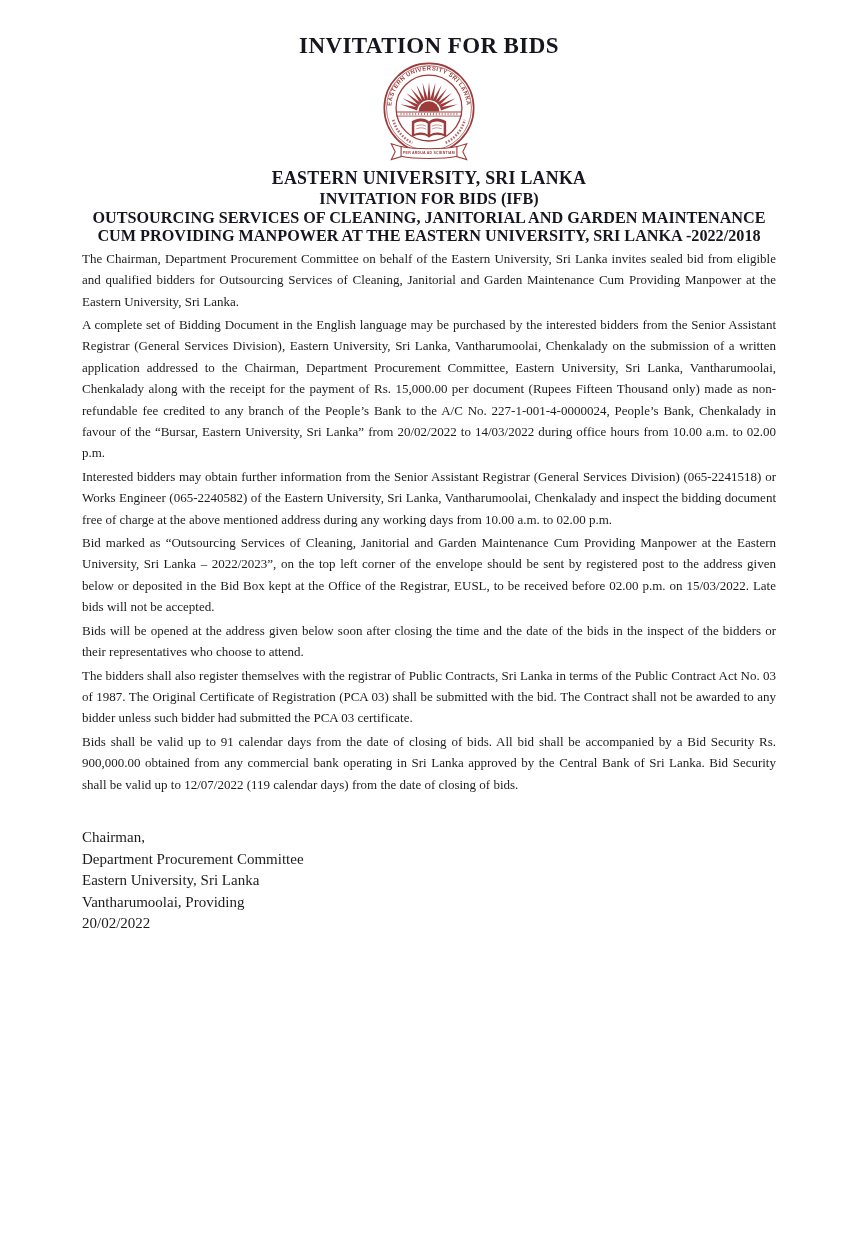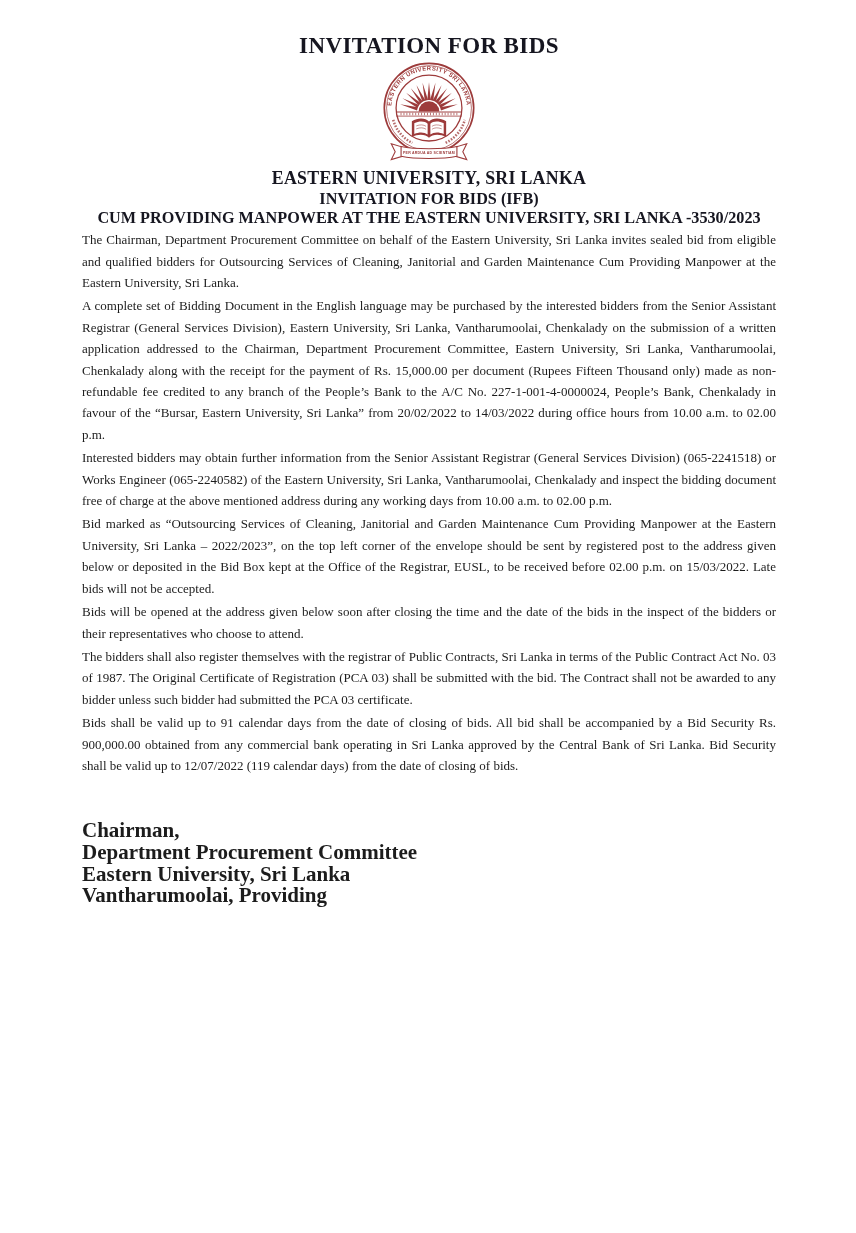--- a/index.html
+++ b/index.html
@@ -50,24 +50,23 @@
     margin-top: 1px;
     color: #161620;
   }
   .body-text p {
     font-size: 13px;
     line-height: 21.4px;
     text-align: justify;
     margin: 2px 0;
   }
   .signature-block {
-    margin-top: 44px;
-    font-size: 21px;
+    margin-top: 32px;
+    font-size: 15px;
     line-height: 21.6px;
-    font-weight: bold;
   }
   .bold { font-weight: bold; }
   .seal-svg text { font-family: "Liberation Sans", sans-serif; }
 </style>
 </head>
 <body>
 
 <div class="page">
 
   <h1 class="doc-title">INVITATION FOR BIDS</h1>
@@ -127,33 +126,35 @@
         <path d="M21.5,87.2 C35,90.2 65,90.2 78.5,87.2 L78.5,97.2 C65,100.2 35,100.2 21.5,97.2 Z" fill="#ffffff" stroke="#9d3b3b" stroke-width="1.1"></path>
         <text x="50" y="95.3" font-size="4.3" font-weight="bold" text-anchor="middle" fill="#9d3b3b" letter-spacing="0.25" textLength="53" lengthAdjust="spacingAndGlyphs">PER ARDUA AD SCIENTIAM</text>
       </g>
     </svg>
   </div>
 
   <div class="university-name">EASTERN UNIVERSITY, SRI LANKA</div>
 
   <div class="subject-block">
     <div>INVITATION FOR BIDS (IFB)</div>
-    <div>CUM PROVIDING MANPOWER AT THE EASTERN UNIVERSITY, SRI LANKA -3530/2023</div>
+    <div>OUTSOURCING SERVICES OF CLEANING, JANITORIAL AND GARDEN MAINTENANCE</div>
+    <div>CUM PROVIDING MANPOWER AT THE EASTERN UNIVERSITY, SRI LANKA -2022/2018</div>
   </div>
 
   <div class="body-text">
     <p>The Chairman, Department Procurement Committee on behalf of the Eastern University, Sri Lanka invites sealed bid from eligible and qualified bidders for Outsourcing Services of Cleaning, Janitorial and Garden Maintenance Cum Providing Manpower at the Eastern University, Sri Lanka.</p>
     <p>A complete set of Bidding Document in the English language may be purchased by the interested bidders from the Senior Assistant Registrar (General Services Division), Eastern University, Sri Lanka, Vantharumoolai, Chenkalady on the submission of a written application addressed to the Chairman, Department Procurement Committee, Eastern University, Sri Lanka, Vantharumoolai, Chenkalady along with the receipt for the payment of Rs. 15,000.00 per document (Rupees Fifteen Thousand only) made as non-refundable fee credited to any branch of the People’s Bank to the A/C No. 227-1-001-4-0000024, People’s Bank, Chenkalady in favour of the “Bursar, Eastern University, Sri Lanka” from 20/02/2022 to 14/03/2022 during office hours from 10.00 a.m. to 02.00 p.m.</p>
     <p>Interested bidders may obtain further information from the Senior Assistant Registrar (General Services Division) (065-2241518) or Works Engineer (065-2240582) of the Eastern University, Sri Lanka, Vantharumoolai, Chenkalady and inspect the bidding document free of charge at the above mentioned address during any working days from 10.00 a.m. to 02.00 p.m.</p>
     <p>Bid marked as “Outsourcing Services of Cleaning, Janitorial and Garden Maintenance Cum Providing Manpower at the Eastern University, Sri Lanka – 2022/2023”, on the top left corner of the envelope should be sent  by registered post to the address given below or deposited in the Bid Box kept at the Office of the Registrar, EUSL, to be received before 02.00 p.m. on 15/03/2022. Late bids will not be accepted.</p>
     <p>Bids will be opened at the address given below soon after closing the time and the date of the bids in the inspect of the bidders or their representatives who choose to attend.</p>
     <p>The bidders shall also register themselves with the registrar of Public Contracts, Sri Lanka in terms of the Public Contract Act No. 03 of 1987. The Original Certificate of Registration (PCA 03) shall be submitted with the bid. The Contract shall not be awarded to any bidder unless such bidder had submitted the PCA 03 certificate.</p>
     <p>Bids shall be valid up to 91 calendar days from the date of closing of bids. All bid shall be accompanied by a Bid Security Rs. 900,000.00 obtained from any commercial bank operating in Sri Lanka approved by the Central Bank of Sri Lanka. Bid Security shall be valid up to 12/07/2022 (119 calendar days) from the date of closing of bids.</p>
   </div>
 
   <div class="signature-block">
     <div>Chairman,</div>
     <div>Department Procurement Committee</div>
     <div>Eastern University, Sri Lanka</div>
     <div>Vantharumoolai, Providing</div>
+    <div>20/02/2022</div>
   </div>
 
 </div>
 
 </body></html>

